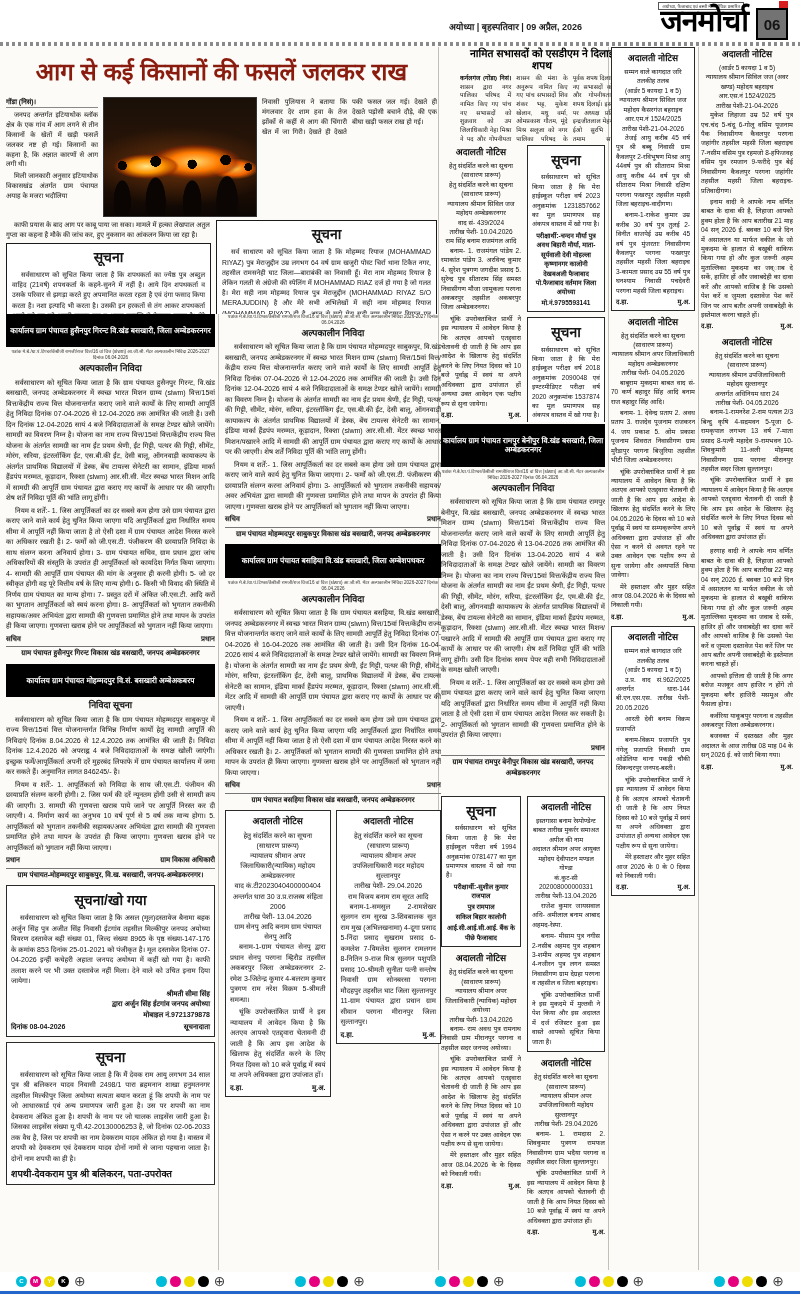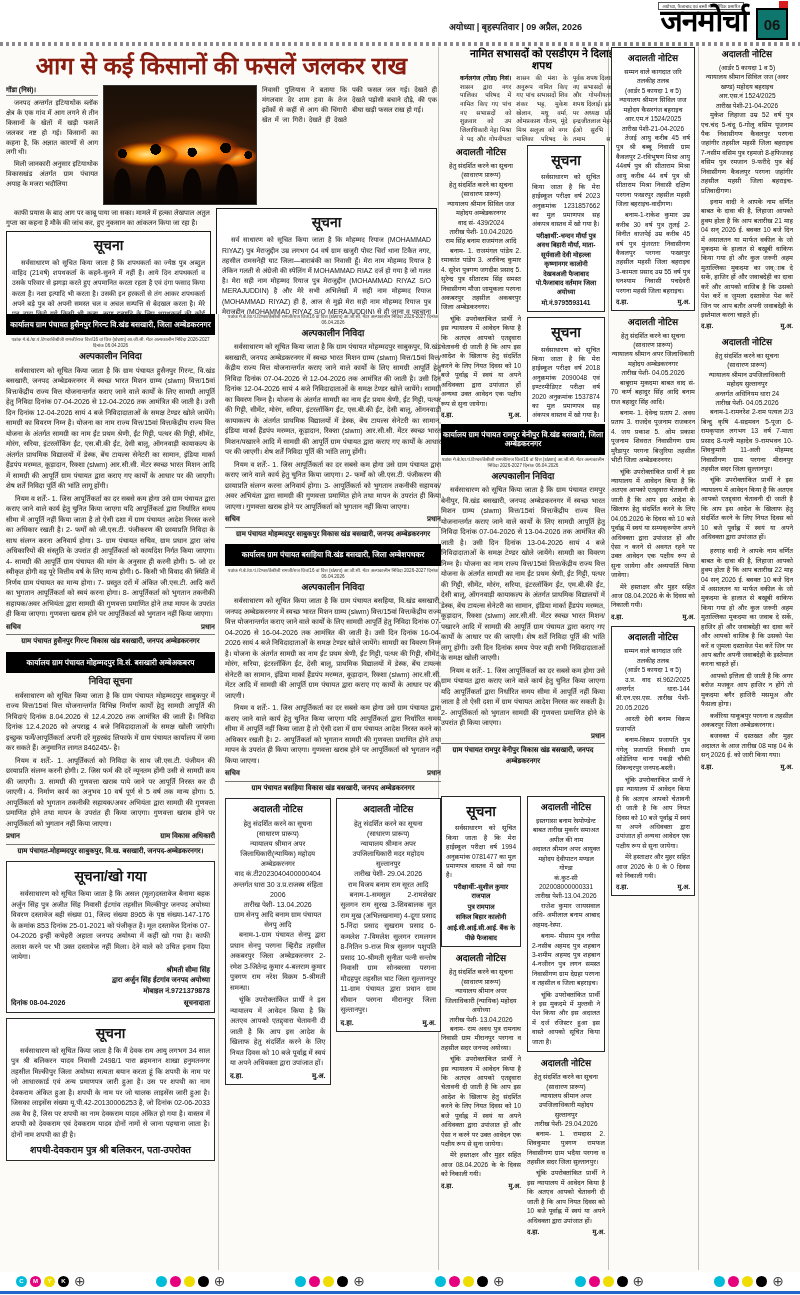--- a/index.html
+++ b/index.html
@@ -6,46 +6,46 @@
   .page{position:relative;width:800px;height:1295px;margin:0 auto;background:#fcfbf7;
         font-family:"Liberation Sans","DejaVu Sans",sans-serif;color:#141414;overflow:hidden;}
   
   .masthead{position:absolute;left:0;top:0;width:800px;height:41px;background:#fff;}
   .edition-box{position:absolute;left:12px;top:5px;width:150px;height:31px;background:#000;color:#fff;
       display:flex;align-items:center;justify-content:center;font-size:18px;font-weight:bold;border-radius:2px;}
   .dateline{position:absolute;right:218px;top:20px;font-size:9px;font-weight:bold;color:#222;}
   .logo-tag{position:absolute;right:56px;top:2px;font-size:4.5px;border:1px solid #555;padding:0 3px;color:#333;background:#fff;}
   .paper-logo{position:absolute;right:52px;top:6px;font-size:30px;font-weight:900;letter-spacing:-1px;color:#000;line-height:1;}
   .page-box{position:absolute;right:12px;top:8px;width:28px;height:28px;border:2px solid #000;
-      display:flex;align-items:center;justify-content:center;font-size:15px;font-weight:bold;background:#0f766e;}
+      display:flex;align-items:center;justify-content:center;font-size:15px;font-weight:bold;background:#737373;}
   .flag{position:absolute;right:12px;top:1px;width:9px;height:11px;background:#d81e1e;
       clip-path:polygon(0 0,100% 0,100% 100%,50% 65%,0 100%);}
   .dotband{position:absolute;left:0;top:42px;width:800px;height:4px;
       background:repeating-linear-gradient(90deg,#8a8a8a 0 3px,#fff 3px 6px);}
   
   .col{position:absolute;overflow:hidden;font-size:7px;line-height:1.5;text-align:justify;}
   .mini{font-size:6.5px;line-height:1.45;}
   .vsep{position:absolute;width:0;border-left:1px solid #c2c0b8;}
   
   .block{margin:0 0 5px;}
   .boxed{border:1px solid #2a2a2a;padding:3px 4px;background:#fff;}
-  .bar{background:#000;color:#fff;font-weight:bold;font-size:7.5px;text-align:center;padding:6px 1px;margin:0 0 2px;line-height:1.25;}
+  .bar{background:#000;color:#fff;font-weight:bold;font-size:7.5px;text-align:center;padding:12px 1px;margin:0 0 2px;line-height:1.25;}
   .ref{font-size:4.6px;text-align:center;color:#333;line-height:1.3;margin-bottom:1px;}
   .block-title{text-align:center;font-weight:bold;font-size:9px;margin:1px 0 2px;}
   .block-title.big{font-size:14px;}
   .subline{text-align:center;font-size:inherit;line-height:1.45;}
   .block p{margin:0 0 2px;text-indent:9px;}
   .midline{text-align:center;font-weight:bold;margin:1px 0;}
   .rightline{text-align:right;font-weight:bold;}
   .footrow{display:flex;justify-content:space-between;font-weight:bold;margin-top:2px;}
   .footline{text-align:center;font-weight:bold;border-top:1px solid #777;margin-top:2px;padding-top:1px;}
-  .boldfoot{text-align:center;font-weight:bold;font-size:9.5px;margin-top:3px;}
+  .boldfoot{font-weight:bold;font-size:9.5px;margin-top:3px;}
   
   #lead{position:absolute;left:6px;top:47px;width:431px;height:267px;overflow:hidden;}
-  .h1{font-size:24px;font-weight:900;text-align:center;color:#8a1c0f;line-height:1.1;margin:6px;}
+  .h1{font-size:24px;font-weight:900;text-align:center;color:#8a1c0f;line-height:1.1;margin:12px;}
   .h2{font-size:10.5px;font-weight:bold;text-align:center;margin:3px 0 4px;color:#111;}
   .lead-row1{display:flex;gap:5px;height:120px;}
   .lead-colA{width:92px;font-size:6.8px;line-height:1.45;text-align:justify;}
   .lead-colA .dl{font-weight:bold;display:block;border-bottom:1px solid #888;margin-bottom:2px;}
   .lead-colA p{margin:0 0 2px;text-indent:8px;}
   .photo{width:152px;height:118px;flex:none;position:relative;overflow:hidden;border:1px solid #333;
       background:
        radial-gradient(ellipse 42px 16px at 28% 58%, #ffe58a, #ff9500 40%, rgba(150,45,0,.6) 70%, rgba(0,0,0,0) 78%),
        radial-gradient(ellipse 58px 22px at 60% 54%, #ffd86e, #ff7b00 42%, rgba(150,40,0,.55) 70%, rgba(0,0,0,0) 80%),
        radial-gradient(ellipse 30px 13px at 86% 60%, #ffc24a, #f06000 50%, rgba(0,0,0,0) 80%),

